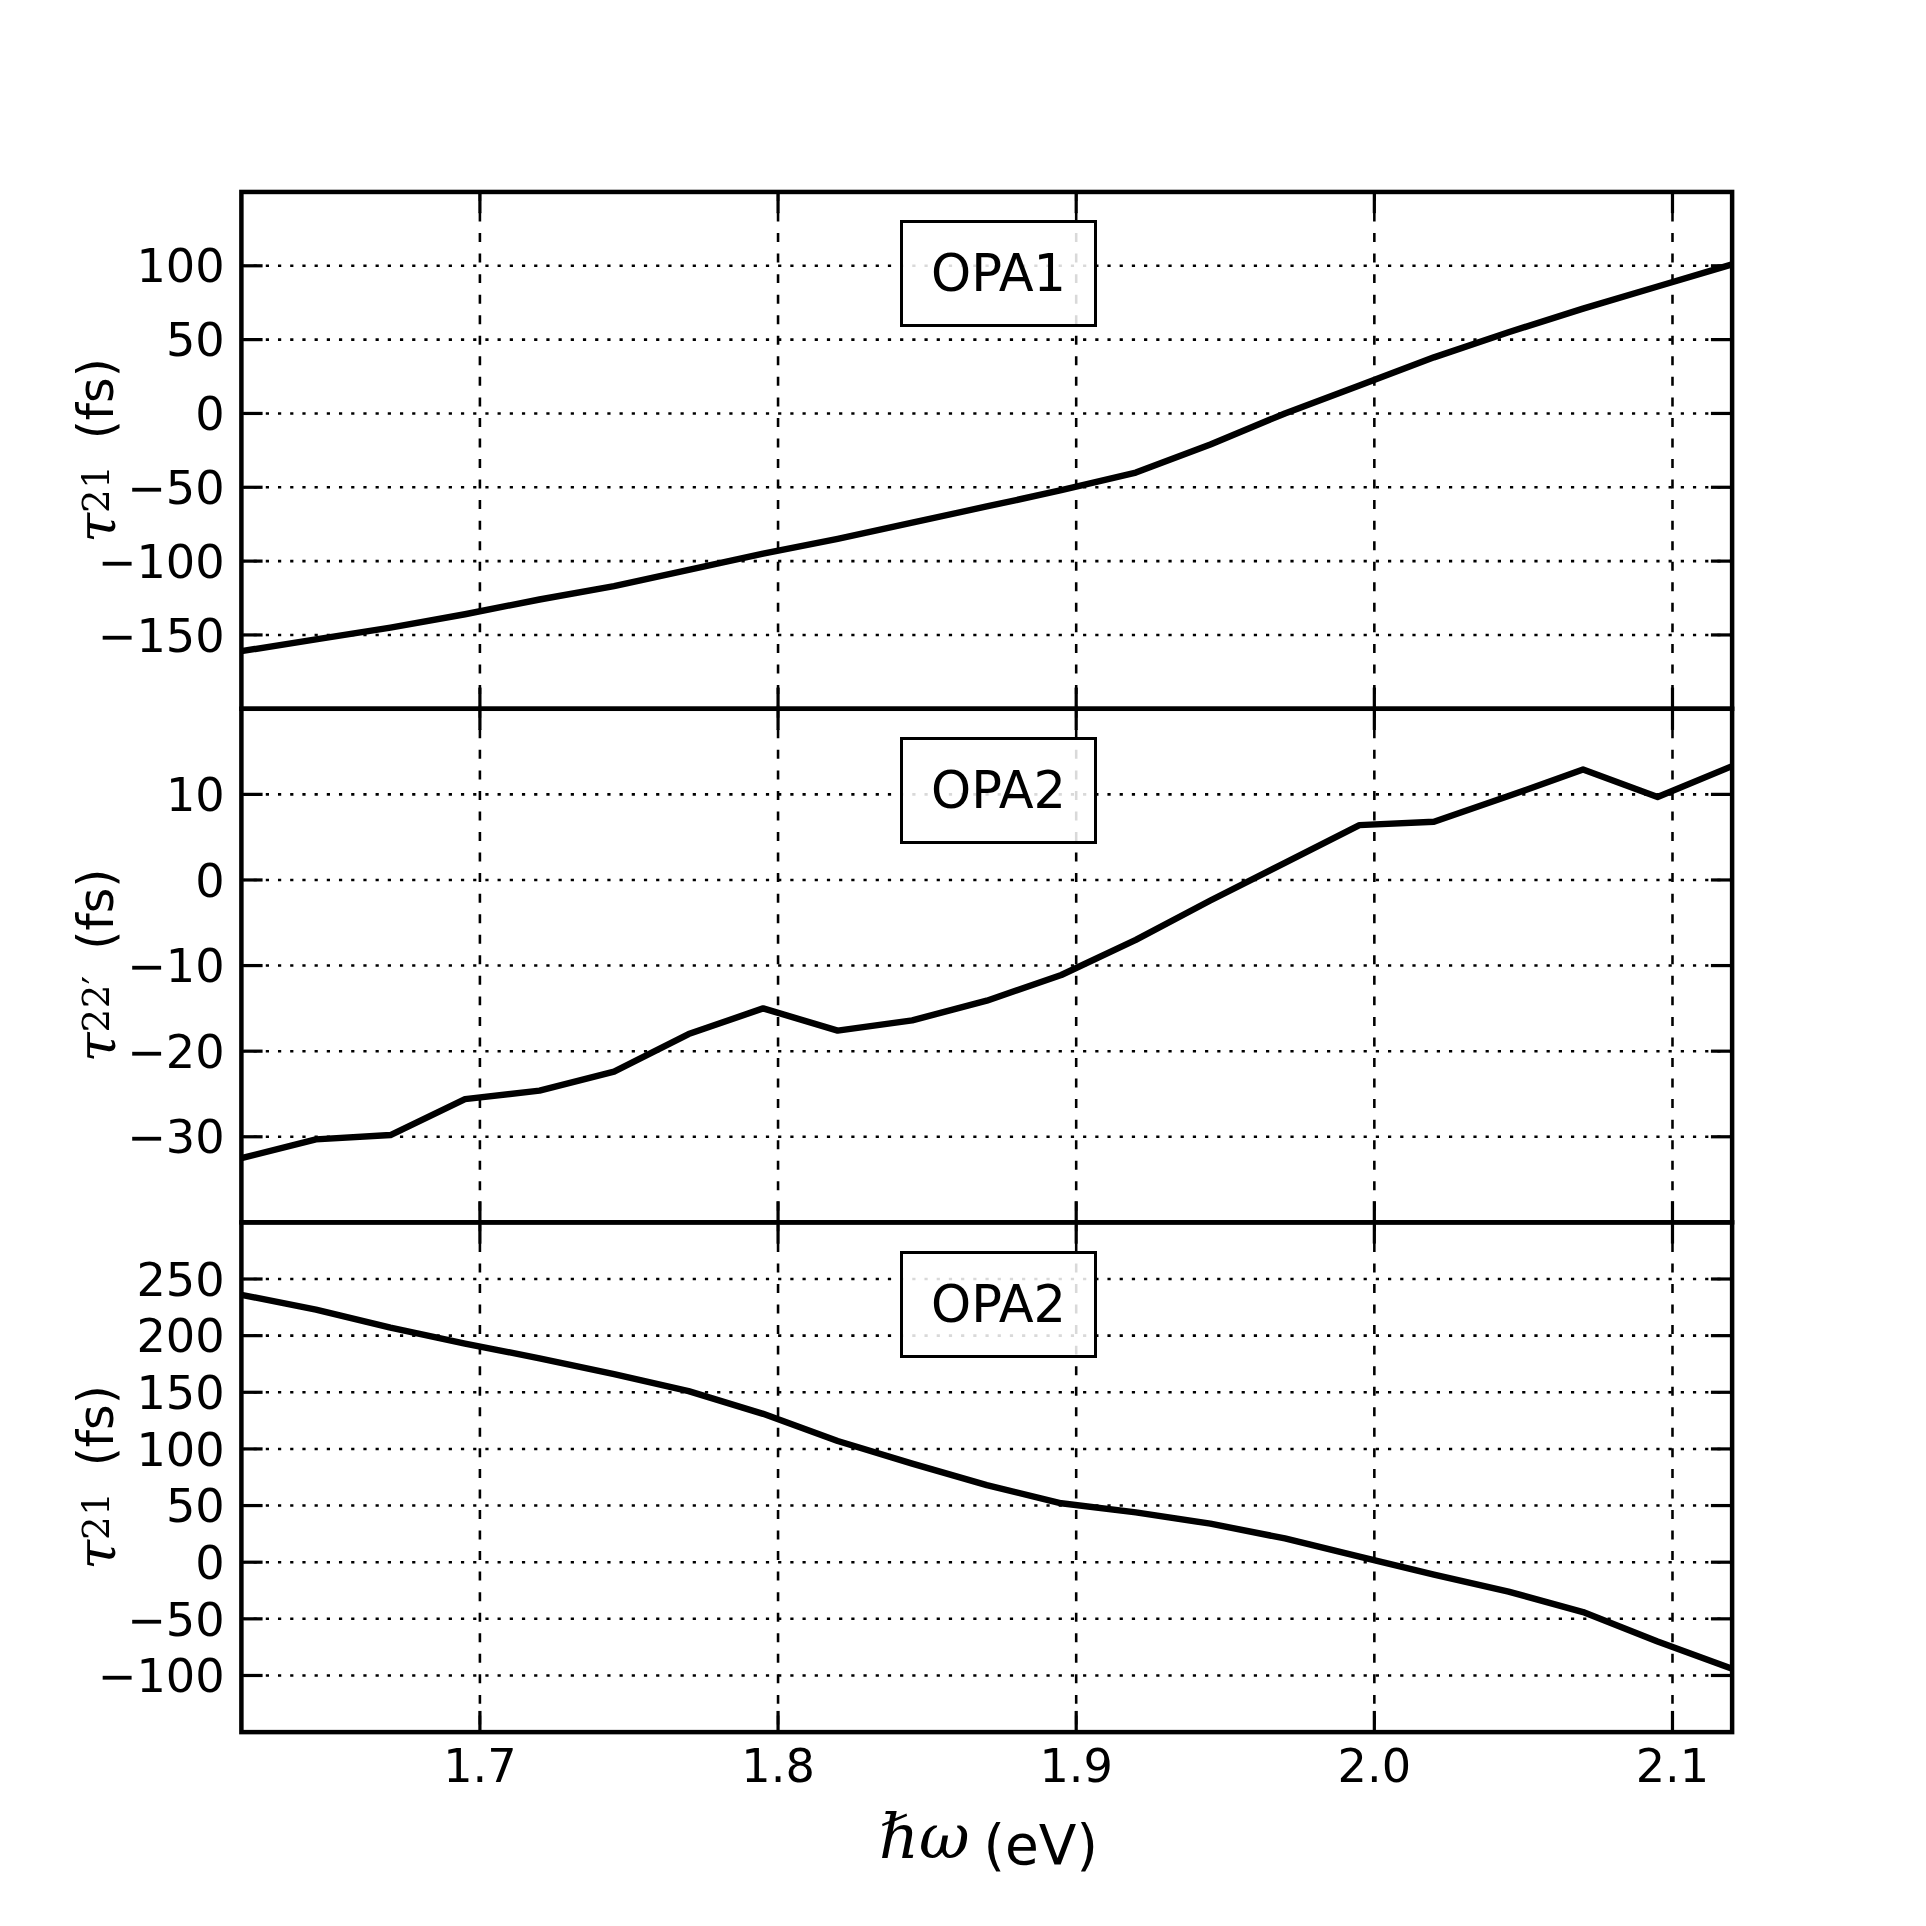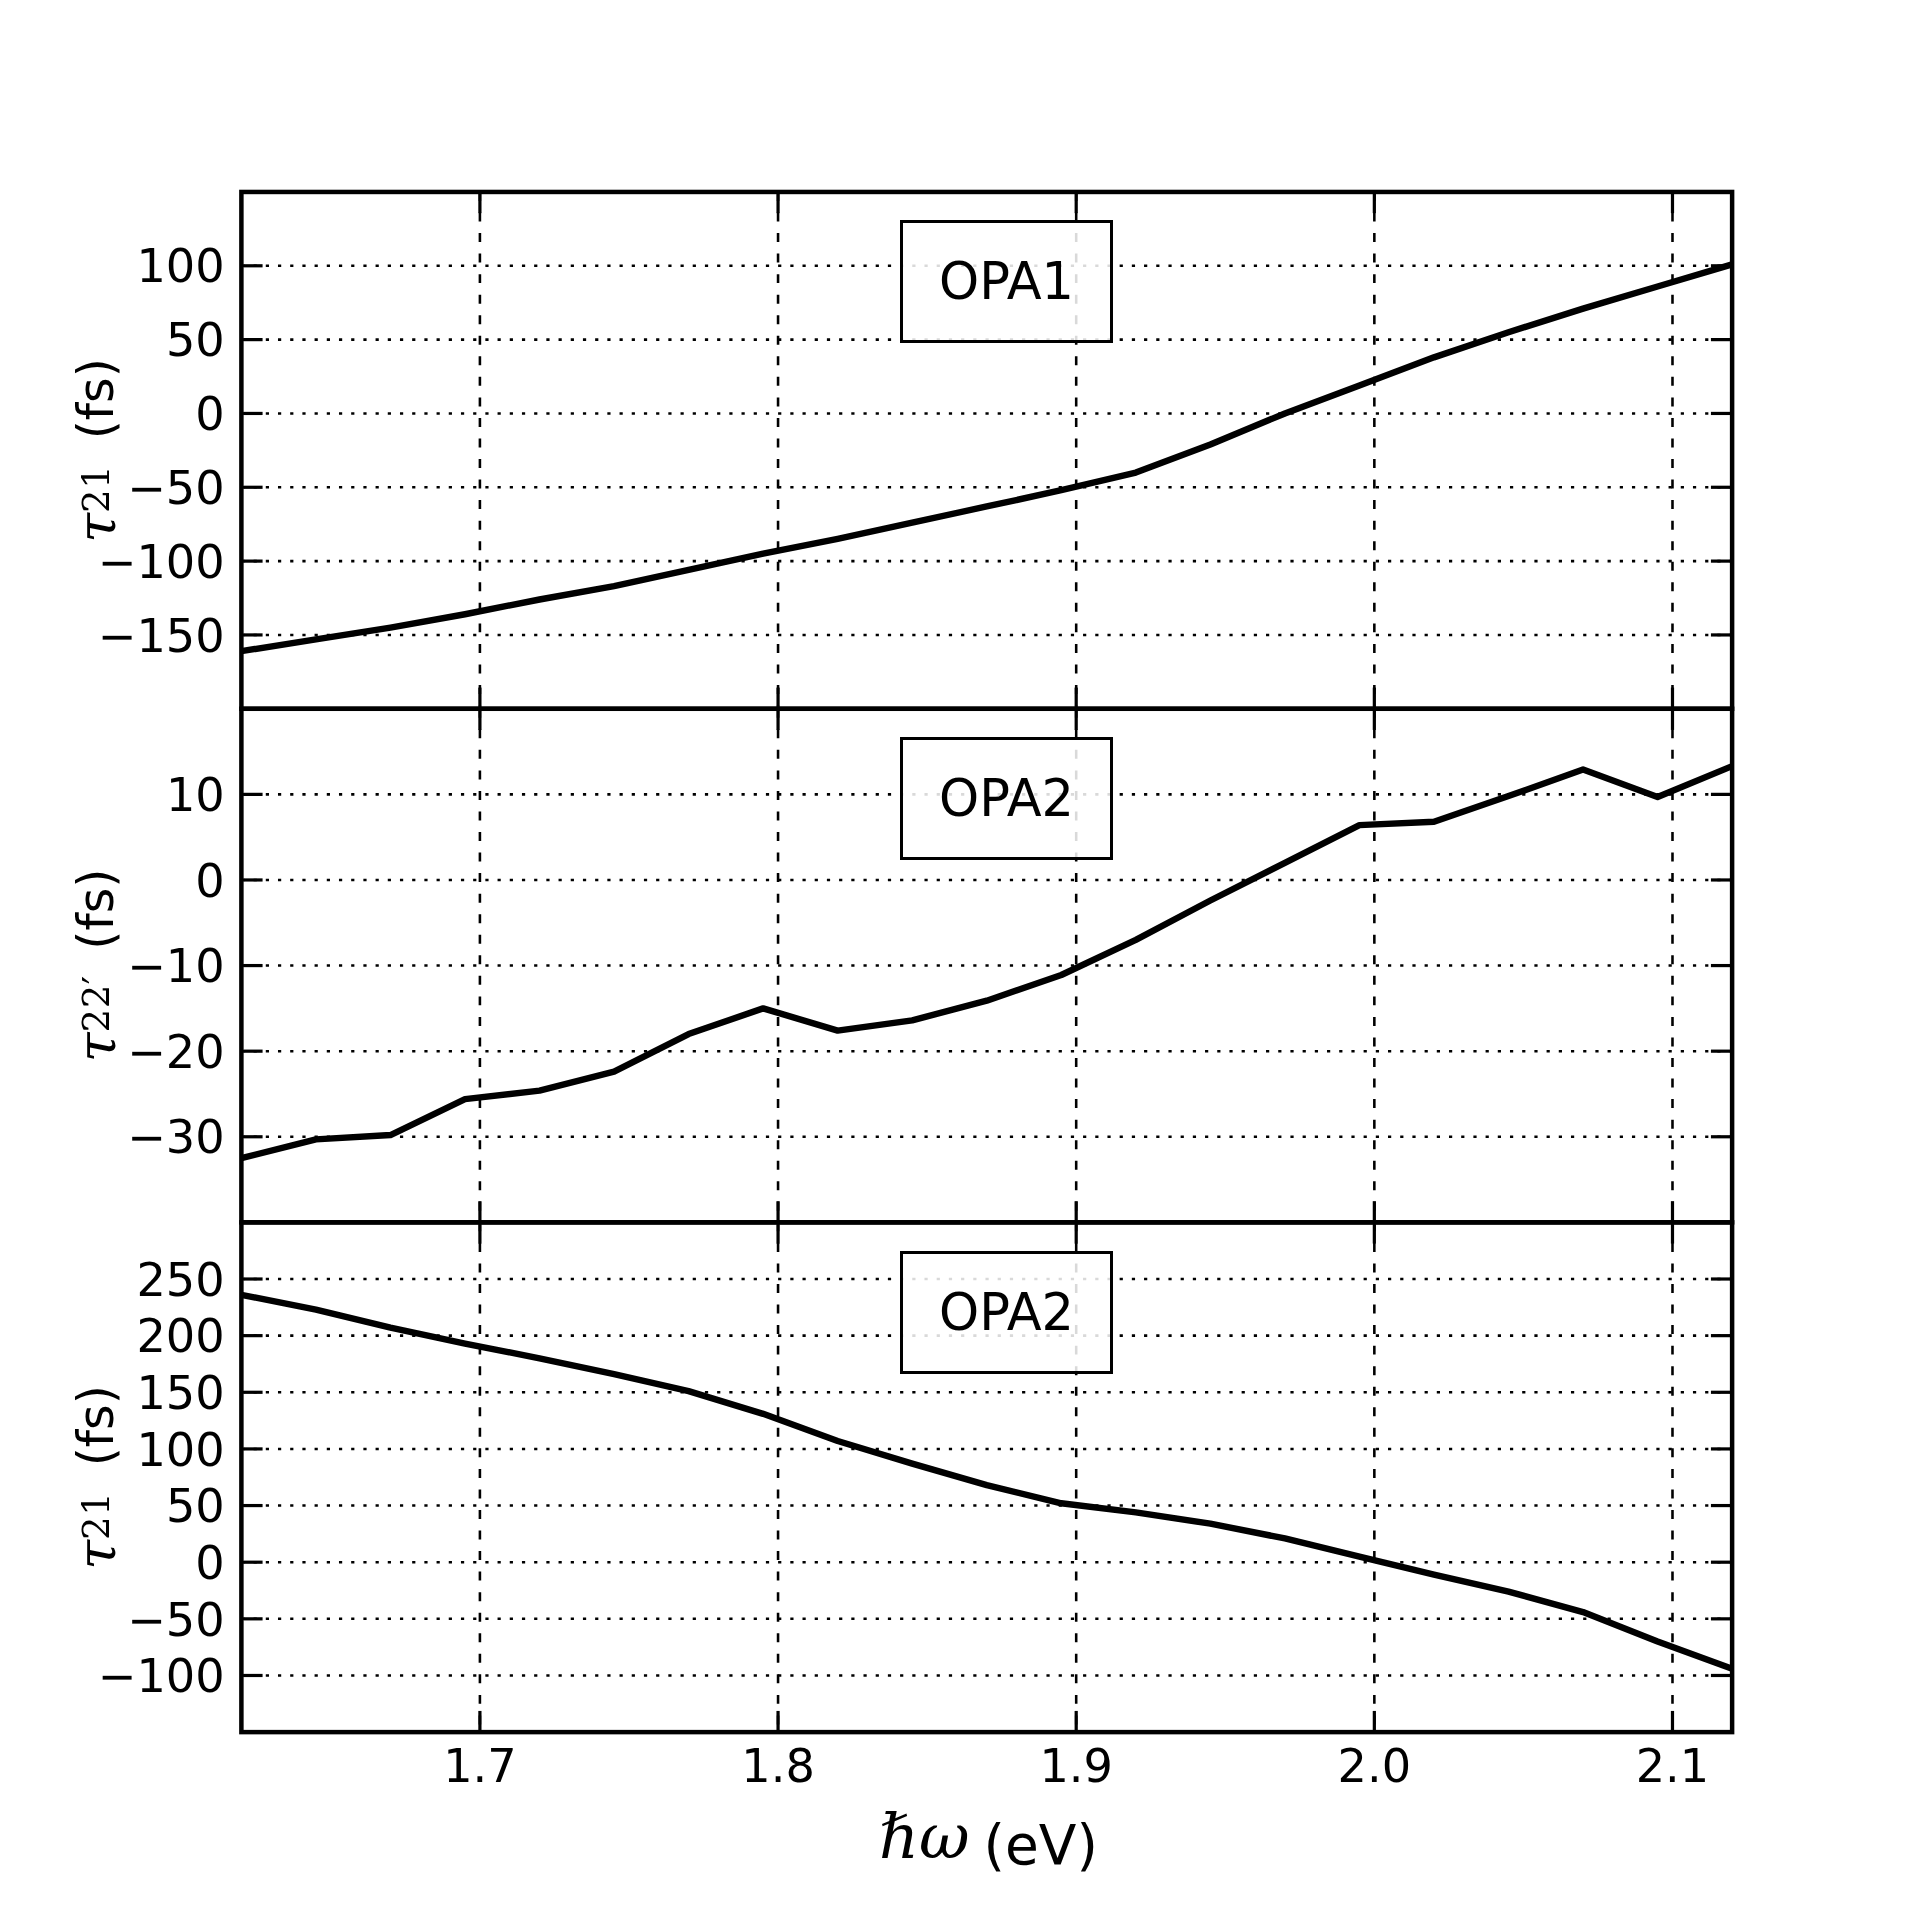--- a/index.html
+++ b/index.html
@@ -6,21 +6,21 @@
   #figure{position:relative;width:1926px;height:1926px;background:#ffffff;overflow:hidden;
           font-family:"DejaVu Sans",sans-serif;color:#000;}
   #chart-svg{position:absolute;left:0;top:0;}
   .ylabel{position:absolute;width:526px;height:71px;display:flex;align-items:center;justify-content:center;
           transform:rotate(-90deg);font-size:54px;color:#000;white-space:nowrap;}
   .tau{font-family:"DejaVu Serif",serif;font-style:italic;}
   .tau-sub{font-family:"DejaVu Serif",serif;font-style:normal;font-size:37px;vertical-align:-14px;letter-spacing:0.6px;}
   .unit{font-family:"DejaVu Sans",sans-serif;font-style:normal;font-size:49px;}
   .panel-label{position:absolute;border:3.2px solid #000;background:rgba(255,255,255,0.85);
                display:flex;align-items:center;justify-content:center;
-               font-size:51px;line-height:1;padding:16px;}
+               font-size:51px;line-height:1;padding:8px;}
   #xlabel{position:absolute;left:385px;width:1207px;top:1798px;height:77px;
           display:flex;align-items:center;justify-content:center;font-size:59px;white-space:nowrap;}
   .hbar-omega{font-family:"DejaVu Serif",serif;font-style:italic;font-size:62px;}
   .xunit{font-family:"DejaVu Sans",sans-serif;font-size:55px;margin-left:14px;margin-top:16px;}
 </style>
 </head>
 <body>
 
 <div id="figure">
   <svg id="chart-svg" width="1926" height="1926" viewBox="0 0 3000 3000" xmlns="http://www.w3.org/2000/svg">

